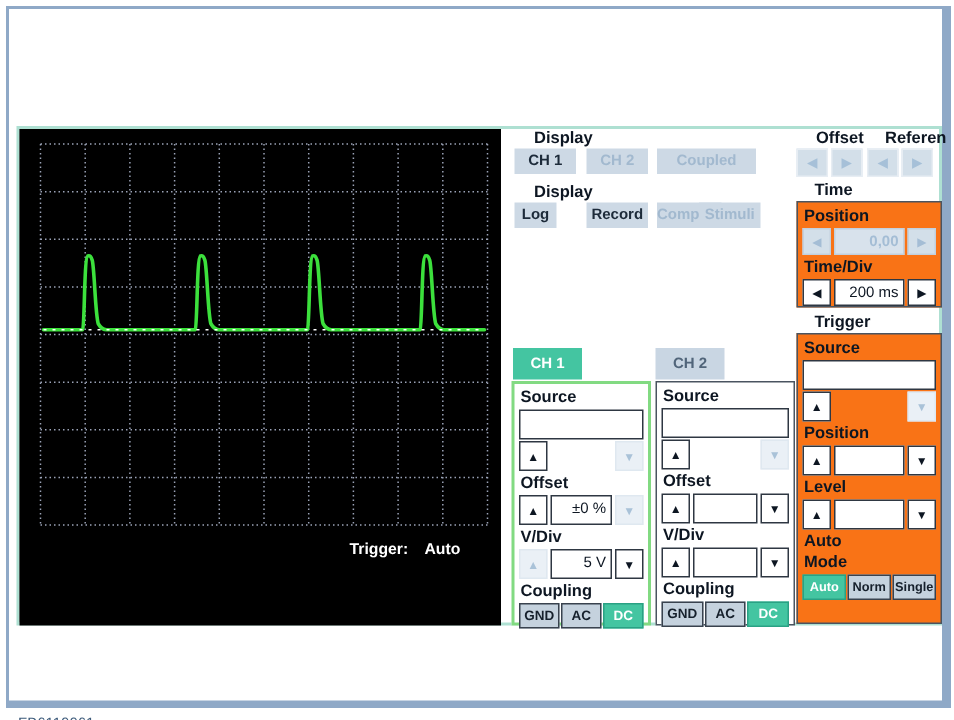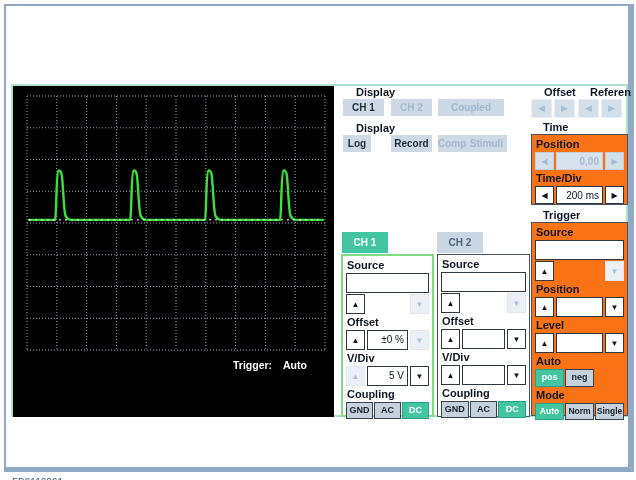--- a/index.html
+++ b/index.html
@@ -151,24 +151,20 @@
     <div class="grow">
       <div class="spin">
           <span>▲</span>
         </div>
       <div class="fld"></div>
       <div class="spin">
           <span>▼</span>
         </div>
     </div>
     <div class="glabel">Auto</div>
-    <div class="cplrow" style="height:18px;">
-      <div class="cbtn slope on">pos</div>
-      <div class="cbtn slope">neg</div>
-    </div>
     <div class="glabel">Mode</div>
     <div class="cplrow mode">
       <div class="cbtn on">Auto</div>
       <div class="cbtn">Norm</div>
       <div class="cbtn">Single</div>
     </div>
   </div>
 
   <div class="tab active" style="left:342px;top:232px;">CH 1</div>
   <div class="tab idle" style="left:437px;top:232px;">CH 2</div>

